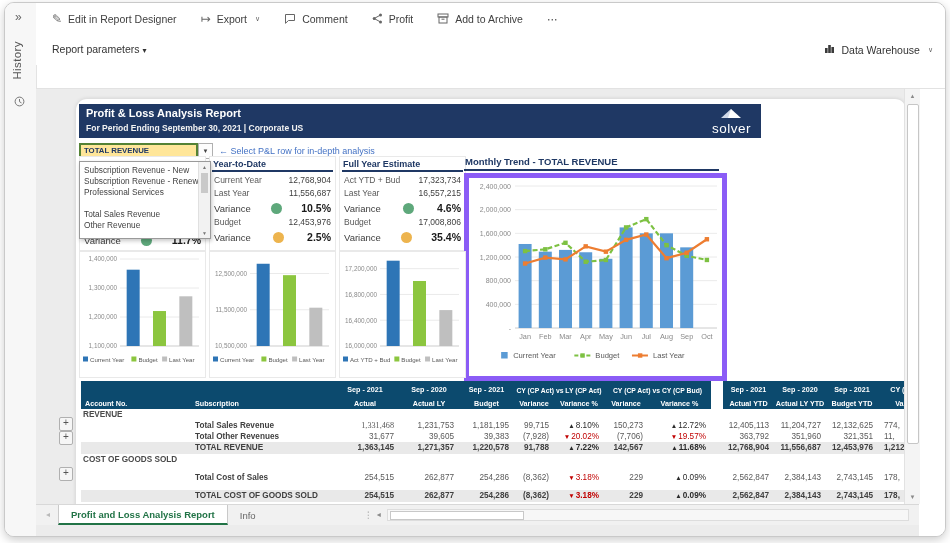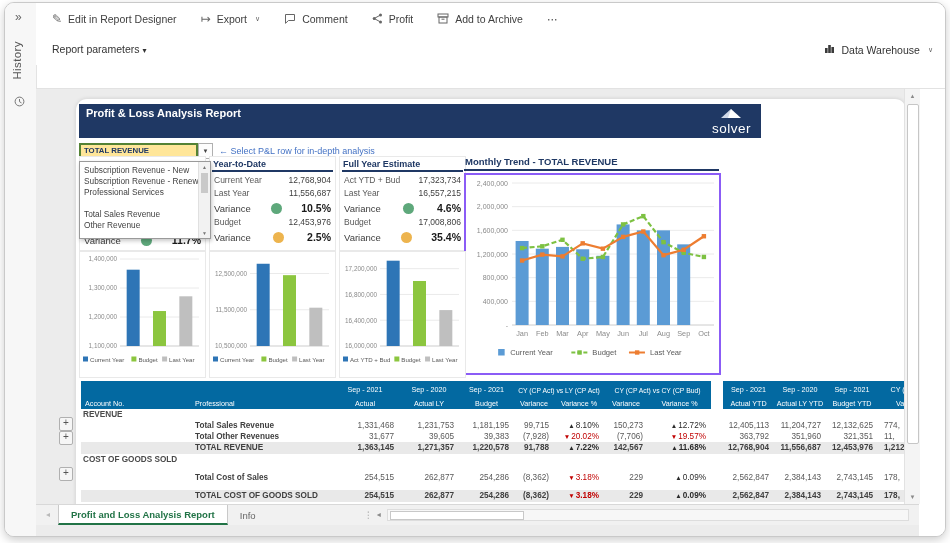--- a/index.html
+++ b/index.html
@@ -64,26 +64,26 @@
   .kpi-row .v{color:#404040;}
   .kpi-var{display:flex;align-items:center;justify-content:space-between;padding:4px 4px 0 4px;}
   .kpi-var .lbl{font-size:9.5px;color:#404040;}
   .dot{width:11px;height:11px;border-radius:50%;}
   .kpi-var .pct{font-size:10.5px;font-weight:bold;color:#1a1a1a;}
   .kpi-var.bottom{position:absolute;bottom:4px;left:0;right:0;}
   
   .mini{position:absolute;top:152px;width:125px;height:125px;background:#fff;border:1px solid #e9e9e9;}
   .trend{position:absolute;left:388px;top:57px;width:255px;height:216px;}
   .trend-title{height:13px;font-size:9.5px;font-weight:bold;color:#1F3864;border-bottom:2px solid #1F3864;padding-left:1px;}
-  .trend-box{position:absolute;left:0;top:17px;width:253px;height:198px;border:2px solid #8b5cf6;}
+  .trend-box{position:absolute;left:0;top:17px;width:253px;height:198px;border:5px solid #8b5cf6;}
   svg text{font-family:"Liberation Sans",sans-serif;}
   
   .ptable{position:absolute;left:5px;top:282px;width:825px;height:121px;overflow:hidden;}
   .trow{display:grid;grid-template-columns:110px 140px 68px 60px 55px 40px 50px 44px 63px 12px 51px 52px 52px 60px;}
-  .hcell{background:#0369a1;color:#fff;font-weight:normal;font-size:7.2px;display:flex;align-items:flex-end;
+  .hcell{background:#0c4a6e;color:#fff;font-weight:bold;font-size:7.2px;display:flex;align-items:flex-end;
     justify-content:center;height:13px;padding-bottom:1px;white-space:nowrap;overflow:hidden;}
   .hcell.grp{font-size:6.8px;justify-content:center;}
   .hcell.hleft{justify-content:flex-start;padding-left:4px;}
   .hgap{background:#fff;}
   .bcell{font-size:8.2px;height:11px;line-height:11px;color:#595959;white-space:nowrap;overflow:hidden;}
   .bcell.num{text-align:right;padding-right:5px;}
   .bcell.desc{font-weight:bold;color:#3f3f3f;padding-left:4px;}
   .bcell.acct{font-weight:bold;color:#4a4a4a;padding-left:2px;}
   .bcell.clip{padding-left:6px;}
   .trow.total .bcell{background:#e9e9e9;font-weight:bold;color:#404040;height:12px;line-height:12px;}
@@ -183,20 +183,21 @@
 
   <div class="hdr-sep"></div>
 
   <div class="canvas">
     <div class="workspace">
 
       <div class="page">
 
         <div class="rpt-header">
           <div class="rpt-title">Profit &amp; Loss Analysis Report</div>
+          <div class="rpt-sub">For Period Ending September 30, 2021 | Corporate US</div>
           <div class="logo">
             <svg width="26" height="11" viewBox="0 0 26 11">
                 <polygon points="3,10 13,1 18,10" fill="#cfd8e8"></polygon>
                 <polygon points="13,1 23,10 10,10" fill="#ffffff"></polygon>
               </svg>
             <div class="logo-txt">solver</div>
           </div>
         </div>
 
         <div class="sel-input">TOTAL REVENUE</div>
@@ -422,41 +423,41 @@
               <div class="hcell grp" style="grid-column: 6 / span 2;">CY (CP Act) vs LY (CP Act)</div>
               <div class="hcell grp" style="grid-column: 8 / span 2;">CY (CP Act) vs CY (CP Bud)</div>
               <div class="hgap" style="grid-column: 10;"></div>
               <div class="hcell" style="grid-column: 11;">Sep - 2021</div>
               <div class="hcell" style="grid-column: 12;">Sep - 2020</div>
               <div class="hcell" style="grid-column: 13;">Sep - 2021</div>
               <div class="hcell" style="grid-column: 14;">CY (YTD A</div>
             </div>
             <div class="trow">
               <div class="hcell hleft" style="grid-column: 1;">Account No.</div>
-              <div class="hcell hleft" style="grid-column: 2;">Professional</div>
+              <div class="hcell hleft" style="grid-column: 2;">Subscription</div>
               <div class="hcell" style="grid-column: 3;">Actual</div>
               <div class="hcell" style="grid-column: 4;">Actual LY</div>
               <div class="hcell" style="grid-column: 5;">Budget</div>
               <div class="hcell" style="grid-column: 6;">Variance</div>
               <div class="hcell" style="grid-column: 7;">Variance %</div>
               <div class="hcell" style="grid-column: 8;">Variance</div>
               <div class="hcell" style="grid-column: 9;">Variance %</div>
               <div class="hgap" style="grid-column: 10;"></div>
               <div class="hcell" style="grid-column: 11;">Actual YTD</div>
               <div class="hcell" style="grid-column: 12;">Actual LY YTD</div>
               <div class="hcell" style="grid-column: 13;">Budget YTD</div>
               <div class="hcell" style="grid-column: 14;">Varianc</div>
             </div>
             <div class="trow section">
               <div class="bcell acct" style="grid-column: 1 / span 2;">REVENUE</div>
             </div>
             <div class="trow data">
               <div class="bcell acct" style="grid-column: 1;"></div>
               <div class="bcell desc" style="grid-column: 2;">Total Sales Revenue</div>
-              <div class="bcell num" style="grid-column: 3;">1,331,468</div>
+              <div class="bcell num" style="grid-column: 3; font-family: Liberation Serif, serif;">1,331,468</div>
               <div class="bcell num" style="grid-column: 4;">1,231,753</div>
               <div class="bcell num" style="grid-column: 5;">1,181,195</div>
               <div class="bcell num" style="grid-column: 6;">99,715</div>
               <div class="bcell num" style="grid-column: 7;"><span class="arr pos">▲</span><span class="pos">8.10%</span></div>
               <div class="bcell num" style="grid-column: 8;">150,273</div>
               <div class="bcell num" style="grid-column: 9;"><span class="arr pos">▲</span><span class="pos">12.72%</span></div>
               <div class="bcell" style="grid-column: 10;"></div>
               <div class="bcell num" style="grid-column: 11;">12,405,113</div>
               <div class="bcell num" style="grid-column: 12;">11,204,727</div>
               <div class="bcell num" style="grid-column: 13;">12,132,625</div>

